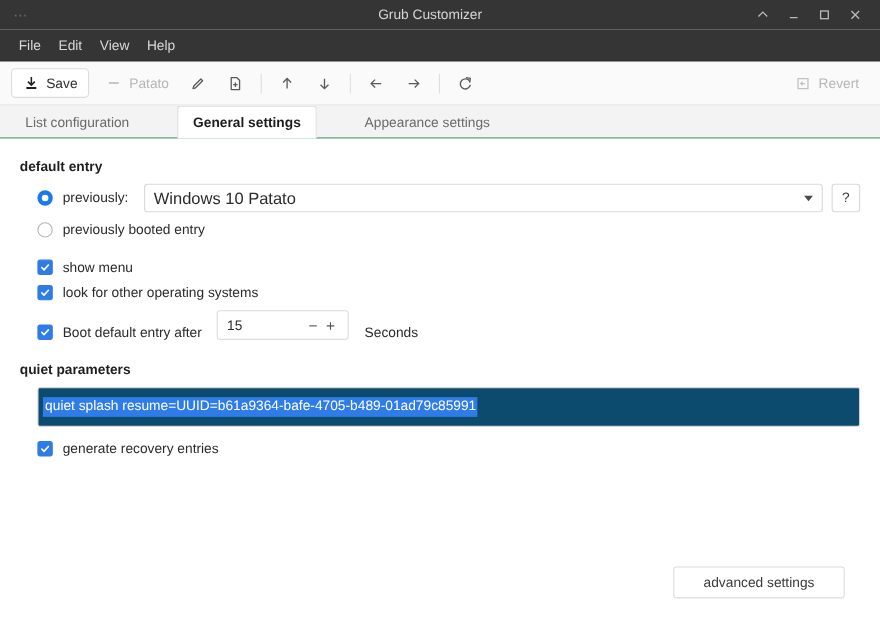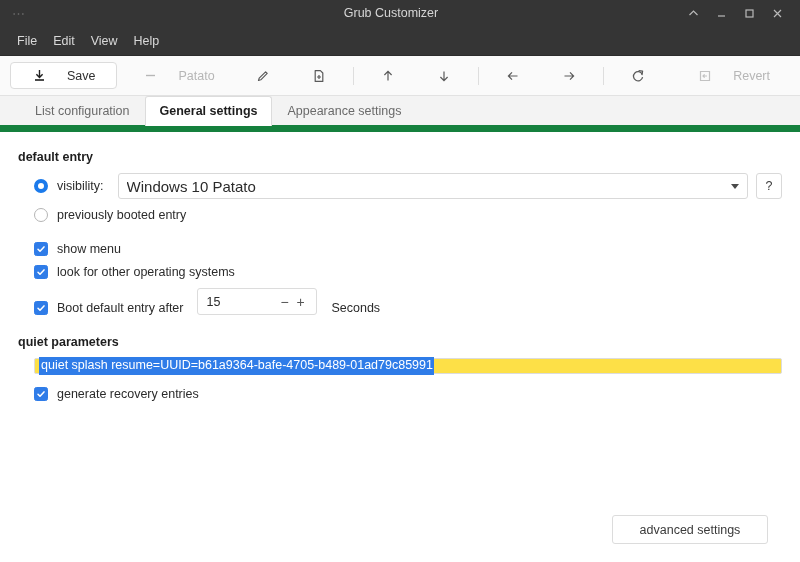--- a/index.html
+++ b/index.html
@@ -93,23 +93,23 @@
     background: #fafafa;
     border-bottom: 1px solid #e2e2e2;
     display: flex;
     align-items: center;
     padding: 0 10px;
     flex: 0 0 auto;
   }
   .tb-btn {
     display: flex;
     align-items: center;
-    gap: 20px;
+    gap: 6px;
     height: 25px;
-    padding: 0 20px;
+    padding: 0 9px;
     border-radius: 4px;
     font-size: 12.5px;
     color: #2f2f2f;
     white-space: nowrap;
   }
   .tb-btn.framed {
     border: 1px solid #dcdcdc;
     background: #ffffff;
   }
   .tb-btn.disabled { color: #b6b6b6; }
@@ -128,25 +128,26 @@
     background: #dedede;
     margin: 0 6px;
   }
   .tb-spacer { flex: 1 1 auto; }
   .tb-gap { width: 6px; }
 
   
   .tabstrip {
     height: 29px;
     background: #f3f3f3;
-    border-bottom: 7px solid #15803d;
+    border-bottom: 1px solid #15803d;
     display: flex;
     align-items: flex-end;
-    padding-left: 20px;
-    flex: 0 0 auto;
+    padding-left: 8px;
+    flex: 0 0 auto;
+    gap: 28px;
   }
   .tab {
     font-size: 12.5px;
     color: #6a6a6a;
     padding: 0 14px;
     height: 29px;
     line-height: 29px;
     border: 1px solid transparent;
     border-bottom: none;
     position: relative;
@@ -299,22 +300,22 @@
   }
   .unit-label {
     font-size: 12.5px;
     color: #2b2b2b;
     margin-left: 14px;
   }
 
   
   .textfield {
     margin: 0 0 13px 16px;
-    height: 16px;
-    background: #fde047;
+    height: 36px;
+    background: #0c4a6e;
     border: 1px solid #dcdcdc;
     border-radius: 2px;
     display: flex;
     align-items: center;
     padding: 0 4px;
     box-sizing: border-box;
   }
   .tf-selected {
     background: #2f7ce8;
     color: #ffffff;
@@ -490,21 +491,21 @@
     <div class="tab">Appearance settings</div>
   </div>
 
   <div class="content">
 
     <div class="group">
       <div class="section-title">default entry</div>
 
       <div class="row">
         <span class="radio on"></span>
-        <span class="radio-label">visibility:</span>
+        <span class="radio-label">previously:</span>
         <div class="combo">
           <span class="combo-value">Windows 10 Patato</span>
           <span class="caret"></span>
         </div>
         <div class="help-btn">?</div>
       </div>
 
       <div class="row">
         <span class="radio off"></span>
         <span class="radio-label">previously booted entry</span>

